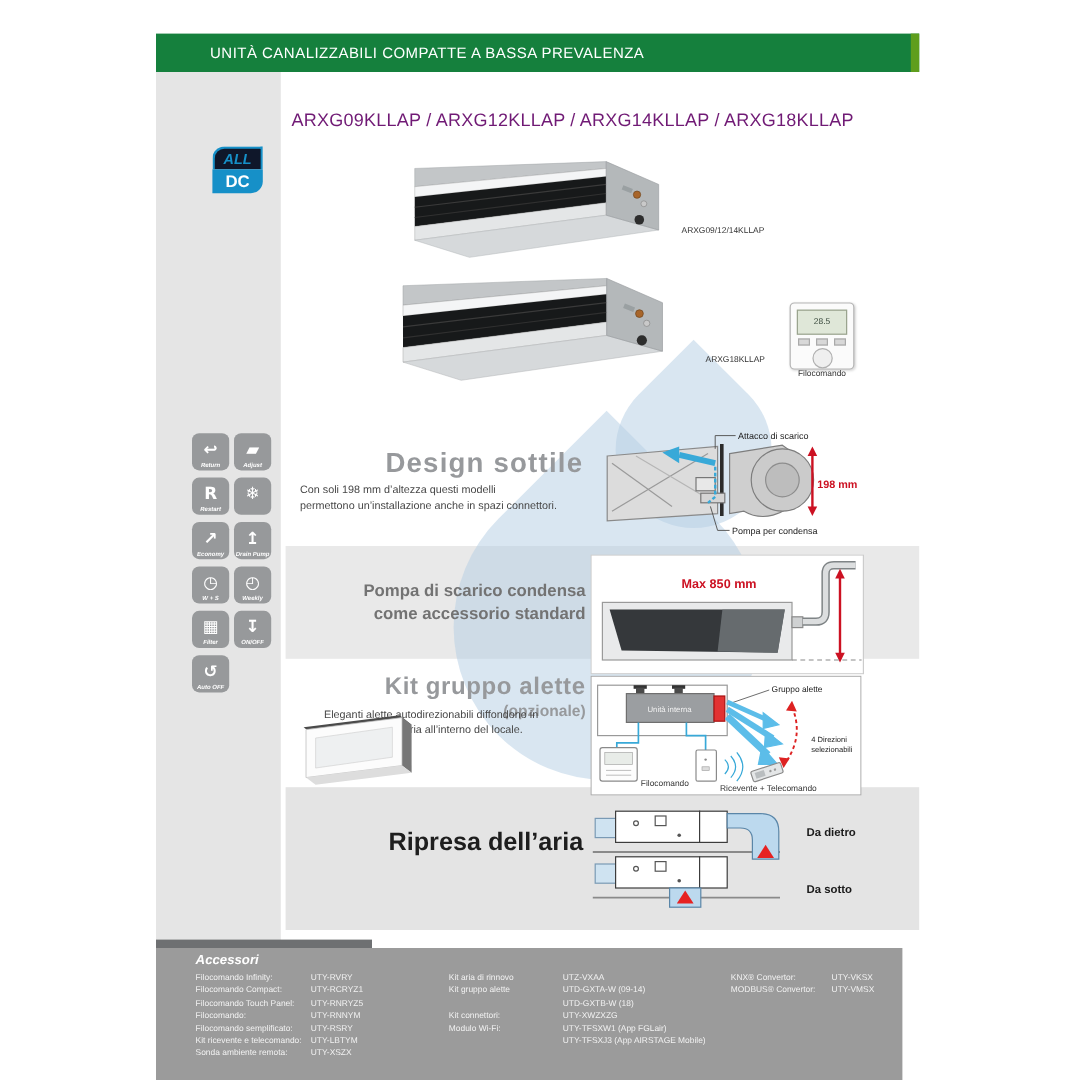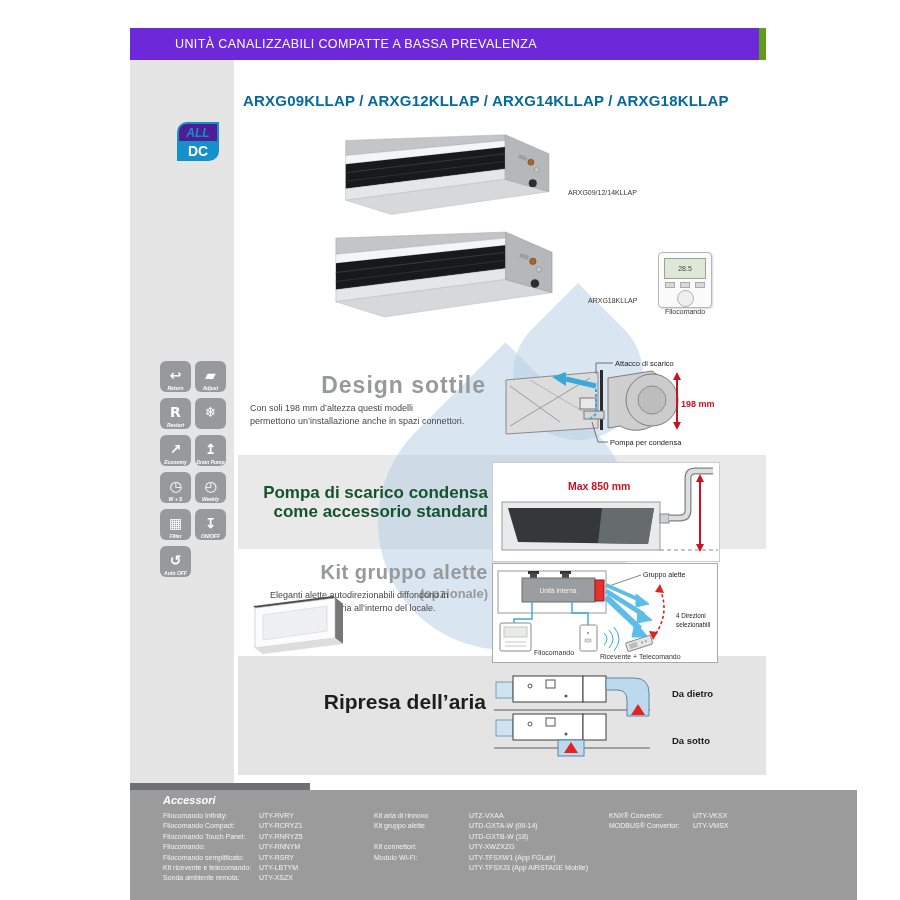--- a/index.html
+++ b/index.html
@@ -1,81 +1,81 @@
 <!DOCTYPE html>
 <html><head>
 <meta charset="utf-8">
 <style>
   html,body{margin:0;padding:0;background:#ffffff;}
   #page{position:relative;width:900px;height:900px;background:#ffffff;overflow:hidden;
         font-family:"Liberation Sans",sans-serif;color:#222;}
   .c{position:absolute;z-index:2;}
   
-  .band{position:absolute;left:130px;top:28px;width:636px;height:32px;background:#6d28d9;z-index:2;
+  .band{position:absolute;left:130px;top:28px;width:636px;height:32px;background:#15803d;z-index:2;
         display:flex;align-items:center;}
   .band span{margin-left:45px;color:#ffffff;font-size:12.5px;letter-spacing:.4px;}
   .band-end{position:absolute;right:0;top:0;width:7px;height:32px;background:#5f9e1d;}
   
   .sidebar{position:absolute;left:130px;top:60px;width:104px;height:724px;background:#e5e5e5;}
   .alldc{position:absolute;left:177px;top:122px;width:42px;z-index:2;}
-  .alldc-top{height:17px;background:#4c1d95;border:2px solid #1690c8;border-bottom:none;
+  .alldc-top{height:17px;background:#0f172a;border:2px solid #1690c8;border-bottom:none;
              border-radius:10px 0 0 0;display:flex;align-items:center;justify-content:center;
              font-style:italic;font-weight:bold;font-size:12px;color:#1690c8;}
   .alldc-bot{height:20px;background:#1690c8;border-radius:0 0 10px 0;display:flex;align-items:center;
              justify-content:center;font-weight:bold;font-size:14px;color:#ffffff;}
   .icon-grid{position:absolute;left:160px;top:361px;display:grid;grid-template-columns:31px 31px;
              gap:6px 4px;z-index:2;}
   .tile{position:relative;width:31px;height:31px;background:#97999b;border-radius:6px;
         display:flex;align-items:center;justify-content:center;}
   .tile-glyph{font-family:"DejaVu Sans","Liberation Sans",sans-serif;color:#ffffff;font-size:14px;
               font-weight:bold;line-height:1;margin-top:-4px;}
   .tile-label{position:absolute;bottom:1px;left:0;width:100%;text-align:center;color:#ffffff;
               font-size:5px;font-style:italic;font-weight:bold;white-space:nowrap;}
   
-  .model-title{left:243px;top:92px;font-size:15px;font-weight:bold;color:#0369a1;letter-spacing:.2px;}
+  .model-title{left:243px;top:92px;font-size:15px;font-weight:normal;color:#701a75;letter-spacing:.2px;}
   
   .drop{position:absolute;border-radius:0 50% 50% 50%;transform:rotate(45deg);
         background:rgba(183,207,228,.52);z-index:1;}
   .drop1{left:513px;top:310px;width:130px;height:130px;}
   .drop2{left:378px;top:395px;width:255px;height:255px;}
   
   .sec-bg{position:absolute;left:238px;width:528px;}
   .bg-pump{top:455px;height:94px;background:#e9e9e9;}
   .bg-intake{top:656px;height:119px;background:#e4e4e4;}
   
   .redbar{left:240px;top:332px;width:526px;height:17px;
           background:linear-gradient(90deg,#ef4750 0%,#da2a33 78%,#c2131f 78%);
           display:flex;align-items:center;}
   .redbar span{margin-left:7px;color:#ffffff;font-size:10.5px;font-weight:bold;font-style:italic;}
   
   .s-title-gray{color:#97999c;font-weight:bold;text-align:right;}
   .s-body{font-size:9px;color:#474747;line-height:12.5px;}
   .s1-title{left:250px;top:372px;width:236px;font-size:23px;letter-spacing:1px;}
   .s1-body{left:250px;top:402px;width:236px;}
-  .s2-title{left:240px;top:483px;width:248px;text-align:right;font-size:17px;font-weight:bold;
-            color:#14532d;line-height:19px;}
+  .s2-title{left:240px;top:483px;width:248px;text-align:right;font-size:14px;font-weight:bold;
+            color:#737373;line-height:19px;}
   .s3-title{left:250px;top:561px;width:238px;text-align:right;color:#97999c;font-weight:bold;}
   .s3-main{font-size:20px;letter-spacing:.5px;}
   .s3-suffix{font-size:13px;}
   .s3-body{left:270px;top:589px;width:218px;}
   .s4-title{left:250px;top:690px;width:236px;text-align:right;font-size:21px;font-weight:bold;color:#1e1e1e;}
   .s4-body{left:250px;top:719px;width:236px;}
   
   .prod-label{font-size:7px;color:#333;}
   
   .fc{left:658px;top:252px;width:52px;height:54px;background:#fbfbfb;border:1px solid #b5b5b5;
       border-radius:4px;box-shadow:1px 1px 2px rgba(0,0,0,.15);}
   .fc-screen{margin:5px 5px 3px 5px;height:19px;background:#dfe7d8;border:1px solid #9aa48f;
              font-size:7px;color:#39493c;display:flex;align-items:center;justify-content:center;}
   .fc-btns{display:flex;justify-content:space-between;margin:0 6px;}
   .fc-btn{width:8px;height:4px;background:#d8d8d8;border:0.5px solid #aaa;}
   .fc-dial{width:15px;height:15px;border-radius:50%;background:#efefef;border:1px solid #b0b0b0;margin:2px auto 0 auto;}
   
   .darkbar{left:130px;top:783px;width:180px;height:7px;background:#6e7072;}
-  .footer{left:130px;top:790px;width:727px;height:110px;background:#9b9b9b;}
+  .footer{left:130px;top:790px;width:622px;height:110px;background:#9b9b9b;}
   .acc-title{position:absolute;left:33px;top:4px;color:#ffffff;font-size:11px;font-weight:bold;font-style:italic;}
   .acc-group{position:absolute;top:21px;color:#f2f2f2;font-size:7px;line-height:10.4px;}
   .acc-row{display:flex;white-space:nowrap;}
   .g1{left:33px;} .g1 .acc-label{width:96px;}
   .g2{left:244px;} .g2 .acc-label{width:95px;}
   .g3{left:479px;} .g3 .acc-label{width:84px;}
   svg text{font-family:"Liberation Sans",sans-serif;}
 </style>
 </head>
 <body>

